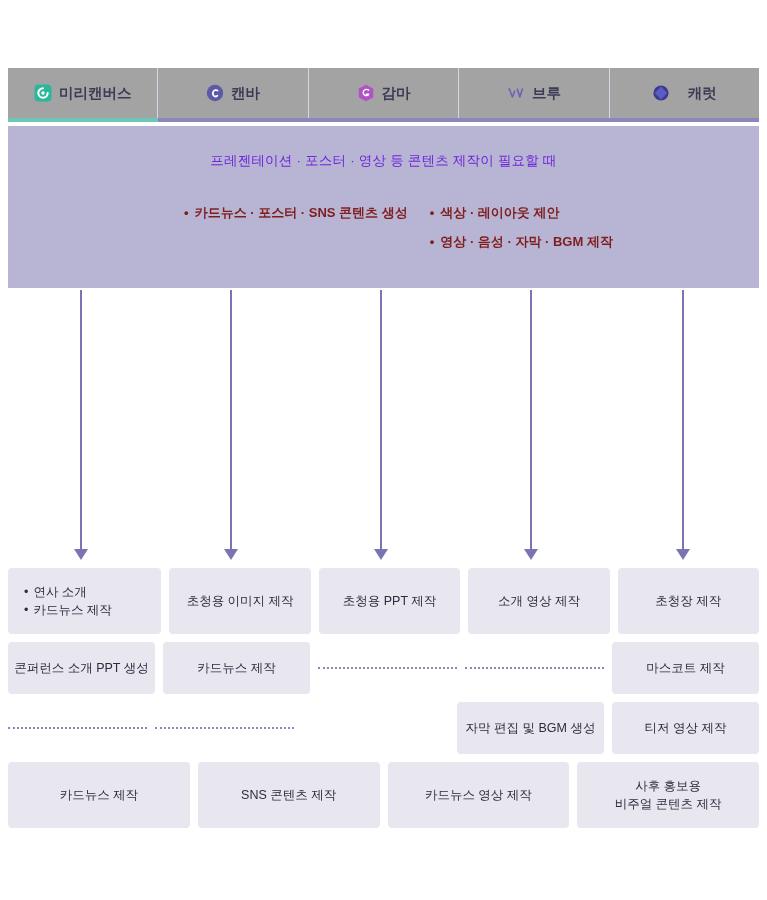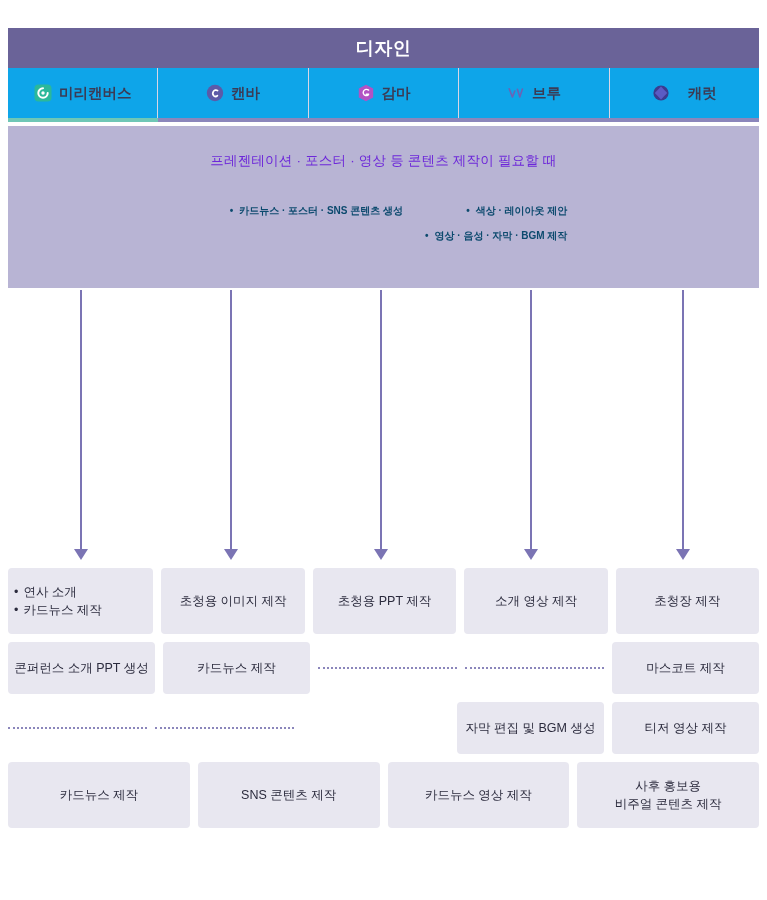--- a/index.html
+++ b/index.html
@@ -35,21 +35,21 @@
     width: 751px; height: 50px;
     display: flex;
   }
   .tool {
     flex: 1 1 0;
     display: flex;
     align-items: center;
     justify-content: center;
     gap: 7px;
     border-right: 1px solid #d8d6e6;
-    background: #0ea5e9;
+    background: #a3a3a3;
   }
   .tool:last-child { border-right: none; gap: 18px; }
   .tool .tool-label {
     font-size: 14.5px;
     font-weight: bold;
     color: #3b3b55;
   }
   .ic {
     width: 18px; height: 18px;
     display: inline-block;
@@ -88,25 +88,24 @@
   }
   .desc .bullets {
     margin-top: 34px;
     display: flex;
     justify-content: center;
     gap: 22px;
     padding-left: 30px;
   }
   .bullet-col { display: flex; flex-direction: column; gap: 11px; }
   .bullet {
-    font-size: 10px;
-    color: #0c4a6e;
+    font-size: 13px;
+    color: #7f1d1d;
     font-weight: bold;
     white-space: nowrap;
-    text-align: right;
   }
   .bullet::before {
     content: "\2022";
     margin-right: 6px;
   }
 
   
   .arrow {
     position: absolute;
     width: 14px;
@@ -146,21 +145,21 @@
     text-align: center;
     padding: 6px 4px;
     line-height: 1.45;
   }
   .cell.filled { background: #e8e7f0; }
   .cell.empty { background: transparent; }
   .cell.tall { min-height: 66px; }
   .cell .sub-line { display: block; }
   .cell.bulleted {
     align-items: flex-start;
-    padding-left: 6px;
+    padding-left: 16px;
     text-align: center;
   }
   .cell.bulleted .sub-line::before {
     content: "\2022";
     margin-right: 5px;
   }
 
   
   .dots {
     flex: 1 1 0;
@@ -171,23 +170,20 @@
   .dots .dline {
     width: 100%;
     border-top: 2px dotted #8b86bb;
   }
 </style>
 </head>
 <body>
 
 <div class="page">
 
-  <div class="title-bar">
-    <span class="title">디자인</span>
-  </div>
 
   <div class="tools">
 
     <div class="tool">
       <span class="ic">
         <svg viewBox="0 0 18 18">
             <rect x="0.5" y="0.5" width="17" height="17" rx="4" fill="#2bb89a"></rect>
             <path d="M9 4.3a4.7 4.7 0 1 0 4.7 4.7" stroke="#ffffff" stroke-width="2" fill="none" stroke-linecap="round"></path>
             <circle cx="9" cy="9" r="1.7" fill="#ffffff"></circle>
           </svg>

